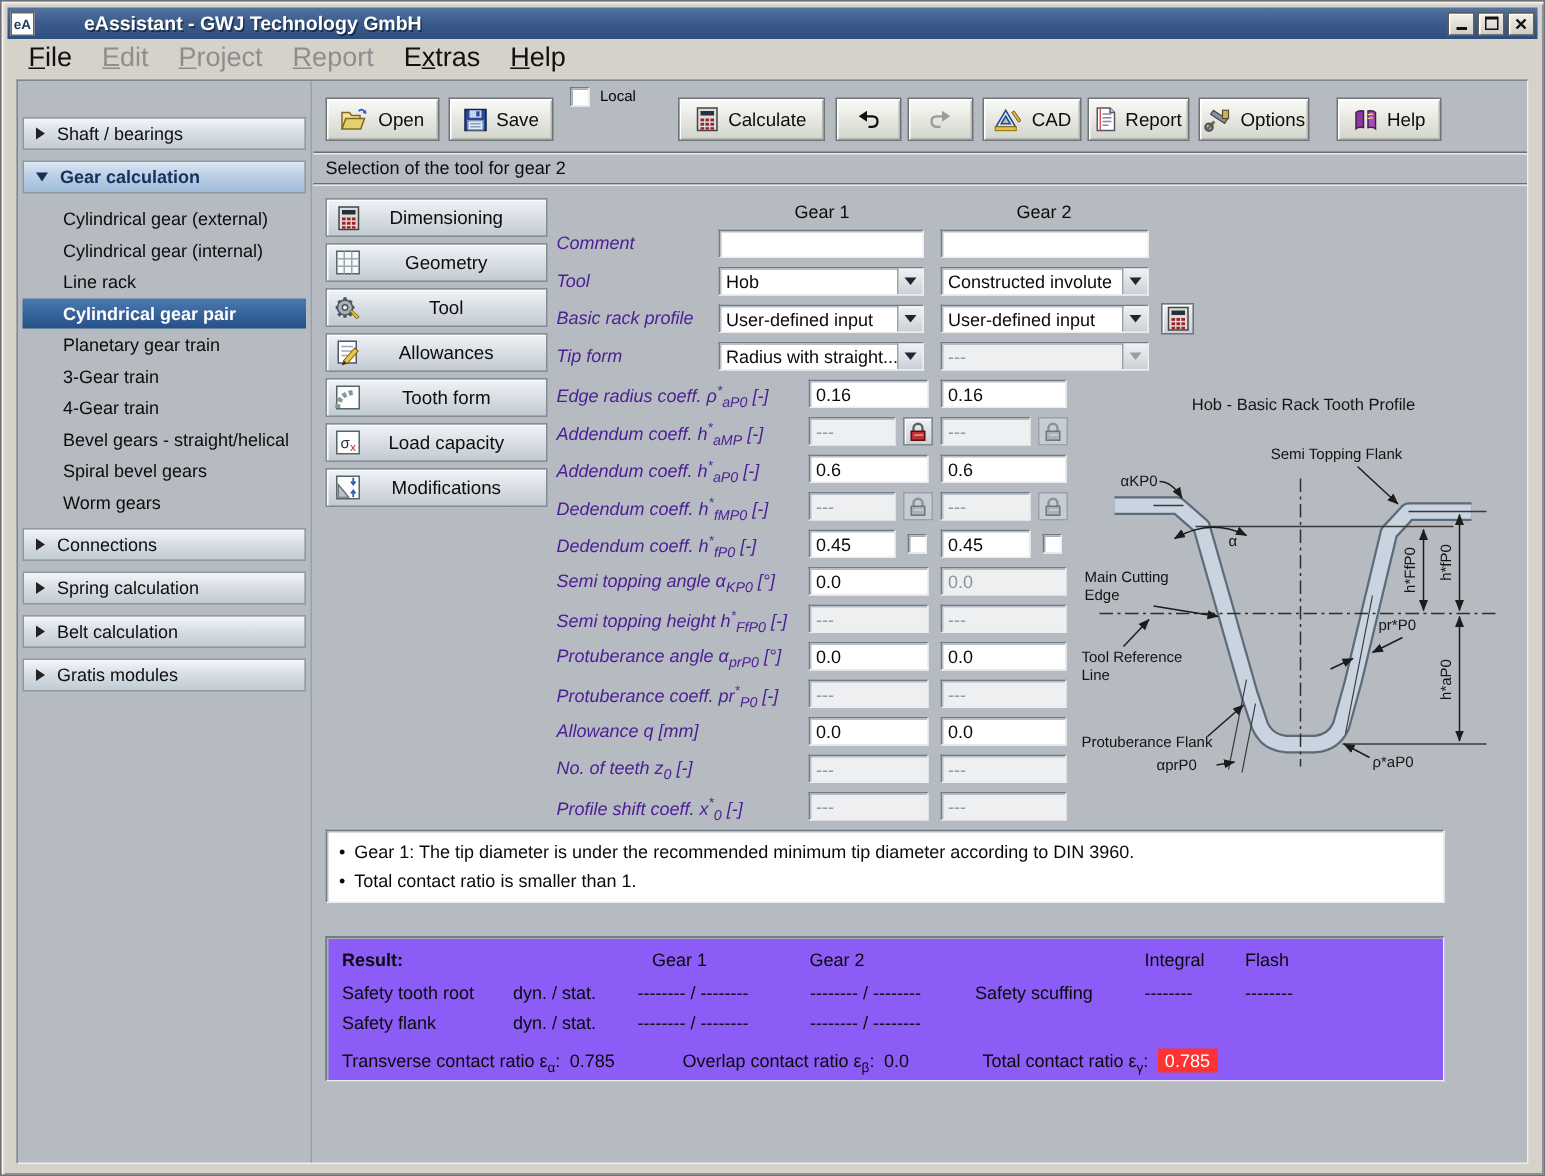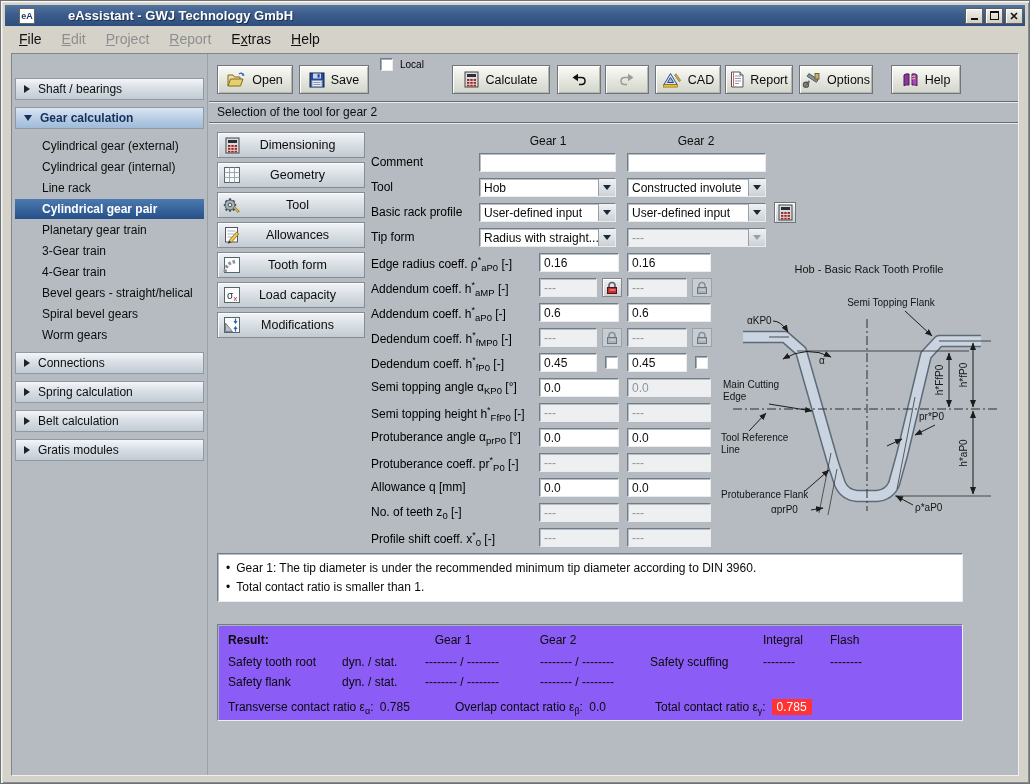--- a/index.html
+++ b/index.html
@@ -1,32 +1,32 @@
 <!DOCTYPE html>
 <html><head>
 <meta charset="utf-8">
 <style>
   html,body{margin:0;padding:0;background:#9aa0a6;font-family:"Liberation Sans",sans-serif;}
   #window{position:relative;width:1030px;height:784px;background:#d5d2ca;box-sizing:border-box;
     border:1px solid #6e7276;box-shadow:inset 1px 1px 0 #f6f6f3,inset 2px 2px 0 #e3e1da,inset -1px -1px 0 #8a8d90;}
   
   #titlebar{position:absolute;left:4px;top:4px;right:4px;height:21px;display:flex;align-items:center;gap:5px;
-    padding-left:14px;background:linear-gradient(180deg,#54759f 0%,#3c5c8c 45%,#2e4e7e 100%);color:#fff;
+    padding-left:2px;background:linear-gradient(180deg,#54759f 0%,#3c5c8c 45%,#2e4e7e 100%);color:#fff;
     font-size:13px;font-weight:bold;box-sizing:border-box;}
   .app-ico{width:14px;height:14px;background:#fff;border:1px solid #666;display:flex;align-items:center;justify-content:center;
     font-size:9px;font-weight:bold;color:#223a6a;flex:0 0 auto;}
   #titletext{white-space:nowrap;text-shadow:1px 1px 0 rgba(0,0,0,.45);margin-left:28px;}
   .winbtns{margin-left:auto;margin-right:2px;display:flex;gap:2px;}
   .wbtn{width:16px;height:14px;background:linear-gradient(180deg,#f2f0ea,#d0cdc5);border:1px solid #5e5e5a;
     box-shadow:inset 1px 1px 0 #fff;display:flex;align-items:center;justify-content:center;}
   .g-min{width:7px;height:2px;background:#111;margin-top:7px;}
   .g-max{width:7px;height:6px;border:1px solid #111;border-top-width:2px;}
   
   #menubar{position:absolute;left:4px;top:27px;right:4px;height:21px;display:flex;align-items:center;gap:4px;
-    padding-left:6px;font-size:14px;color:#111;}
+    padding-left:6px;font-size:18px;color:#111;}
   .menu-item{padding:2px 8px;white-space:nowrap;}
   .menu-item .mn{text-decoration:underline;}
   .menu-item.disabled{color:#8e8e8e;}
   
   #client{position:absolute;left:10px;right:10px;top:52px;bottom:7px;background:#b5bbc1;
     border:1px solid;border-color:#7e868e #eef0f2 #eef0f2 #7e868e;}
   
   #sidebar{position:absolute;left:0;top:0;bottom:0;width:196px;border-right:1px solid #99a1a9;
     padding-top:24px;box-sizing:border-box;overflow:hidden;}
   .side-section{margin:0 3px 7px 3px;height:22px;display:flex;align-items:center;gap:8px;padding-left:8px;
@@ -51,21 +51,21 @@
   .sep{position:absolute;left:0;right:0;height:0;border-top:1px solid #666c72;border-bottom:1px solid #e8ebee;}
   #sep1{top:47px;} #sep2{top:68px;}
   #page-heading{position:absolute;top:51px;left:8px;font-size:12px;color:#0a0e12;}
   .navbtn{position:absolute;left:8px;width:148px;height:26px;box-sizing:border-box;display:flex;align-items:center;
     background:linear-gradient(180deg,#f1f4f7 0%,#d6dce2 55%,#c3cbd2 100%);border:1px solid #848d95;
     box-shadow:inset 1px 1px 0 #fbfcfd;font-size:12.5px;color:#0c0c0c;}
   .navbtn .nicon{width:22px;height:20px;margin-left:3px;display:flex;align-items:center;justify-content:center;flex:0 0 auto;}
   .navbtn .nlabel{flex:1;text-align:center;margin-right:12px;white-space:nowrap;}
   .colhead{position:absolute;top:80px;width:90px;text-align:center;font-size:12px;color:#0c0c0c;}
   #g1head{left:294px;} #g2head{left:442px;}
-  .flabel{position:absolute;font-size:12px;white-space:nowrap;color:#000000;}
+  .flabel{position:absolute;font-size:12px;white-space:nowrap;color:#4c1d95;font-style:italic;}
   .flabel sup{font-size:9px;} .flabel sub{font-size:9.5px;}
   .tfield{position:absolute;height:19px;box-sizing:border-box;background:#fff;border:1px solid;
     border-color:#707c86 #e9edf0 #e9edf0 #707c86;box-shadow:inset 1px 1px 0 #b7bec5;
     font-size:12px;color:#0a0a0a;padding:2px 0 0 4px;overflow:hidden;white-space:nowrap;}
   .tfield.disabled{background:#edeff1;color:#8d959c;}
   .sel{position:absolute;height:19px;box-sizing:border-box;background:#fff;border:1px solid;
     border-color:#707c86 #e9edf0 #e9edf0 #707c86;box-shadow:inset 1px 1px 0 #b7bec5;display:flex;}
   .sel .selval{flex:1;font-size:12px;color:#0a0a0a;padding:2px 0 0 4px;white-space:nowrap;overflow:hidden;}
   .sel.disabled .selval{color:#8d959c;}
   .sel.disabled{background:#edeff1;}

